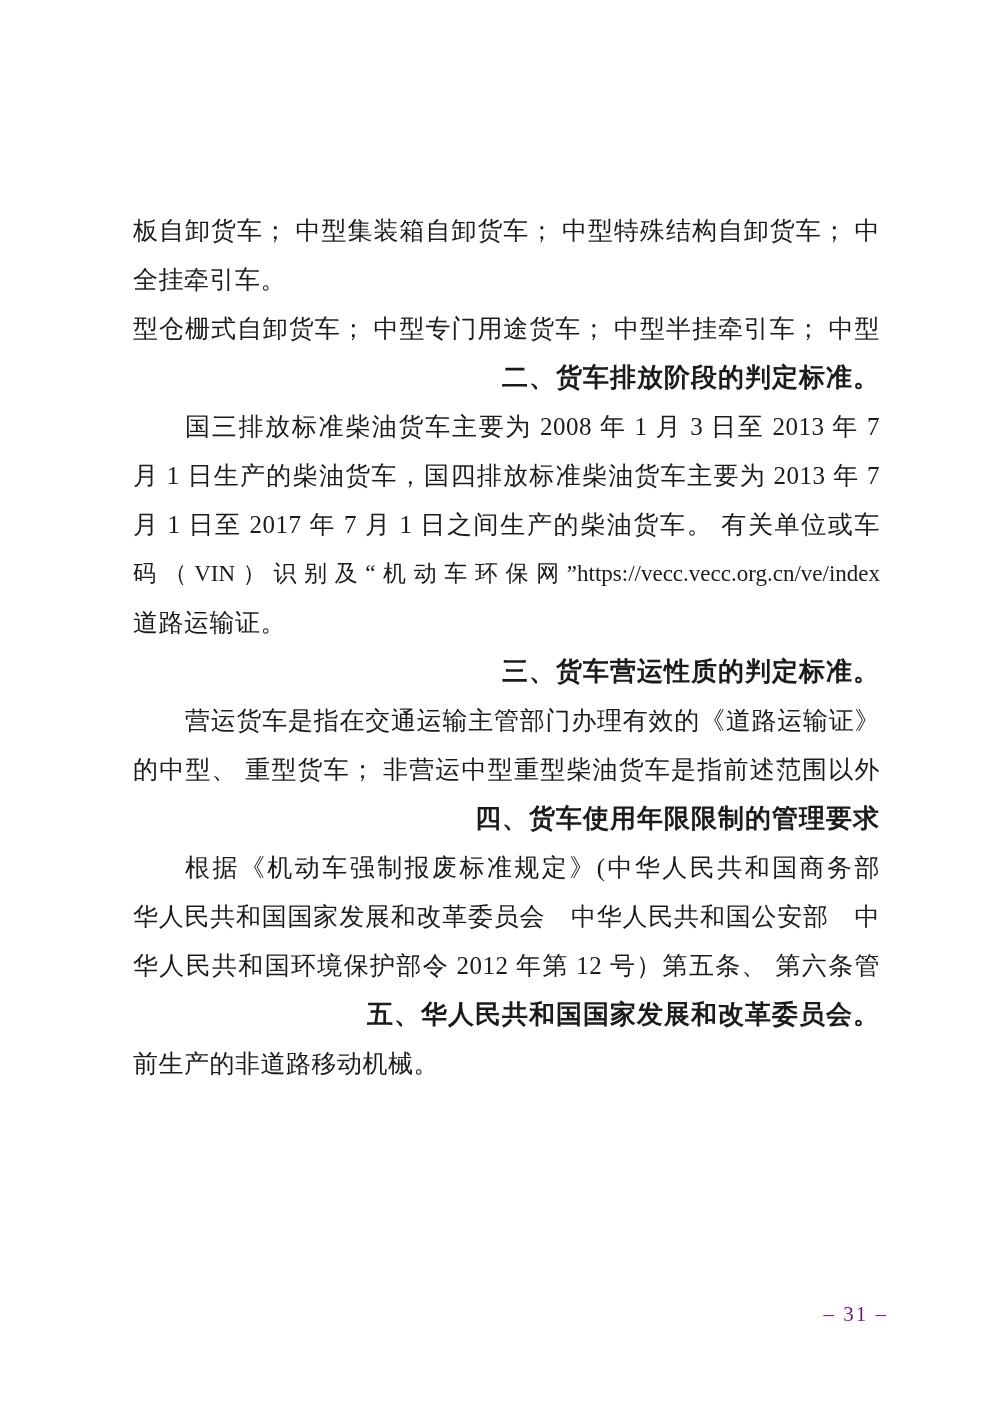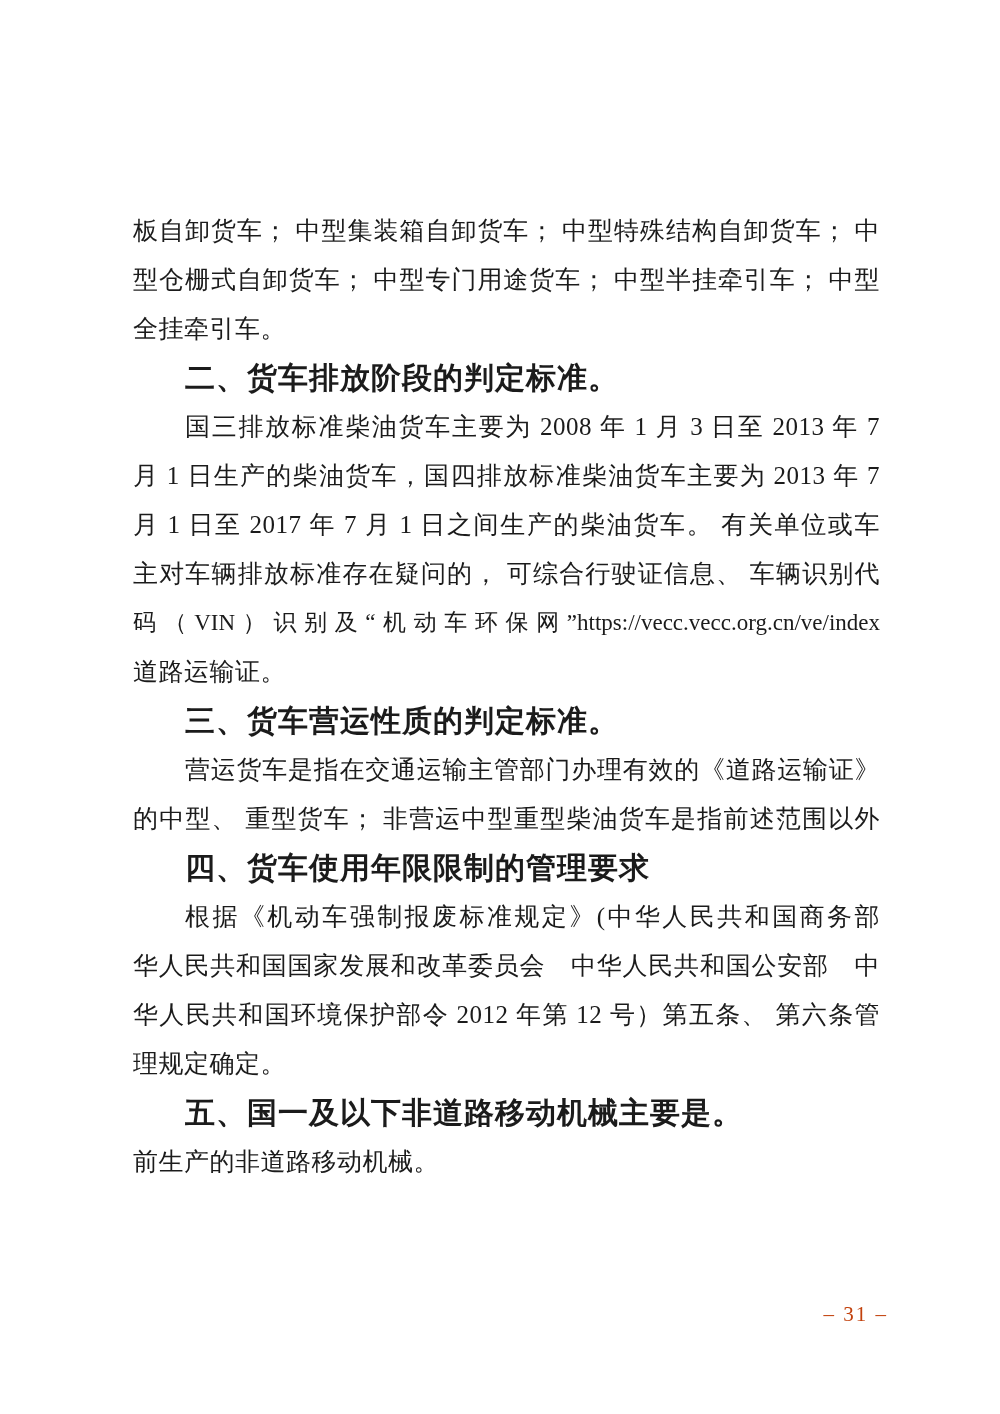--- a/index.html
+++ b/index.html
@@ -37,55 +37,54 @@
   .line.indent {
     text-indent: 52px;
   }
   .line.tight {
     font-size: 23px;
     letter-spacing: 0px;
   }
   .line.heading {
     font-family: "Liberation Sans", "DejaVu Sans", sans-serif;
     font-weight: bold;
-    font-size: 30px;
+    font-size: 26px;
     text-indent: 52px;
     letter-spacing: 1px;
+    text-align: right;
   }
   .page-number {
     position: absolute;
     top: 1270px;
     right: 112px;
     font-size: 21px;
     line-height: 30px;
-    color: #c2410c;
+    color: #701a75;
     font-family: "Liberation Serif", "DejaVu Serif", serif;
     letter-spacing: 2px;
   }
 </style>
 </head>
 <body>
 
 <div class="page">
   <div class="content">
     <div class="line fill">板自卸货车； 中型集装箱自卸货车； 中型特殊结构自卸货车； 中</div>
+    <div class="line">全挂牵引车。</div>
     <div class="line fill">型仓栅式自卸货车； 中型专门用途货车； 中型半挂牵引车； 中型</div>
-    <div class="line">全挂牵引车。</div>
     <div class="line heading">二、货车排放阶段的判定标准。</div>
     <div class="line fill indent">国三排放标准柴油货车主要为 2008 年 1 月 3 日至 2013 年 7</div>
     <div class="line fill">月 1 日生产的柴油货车，国四排放标准柴油货车主要为 2013 年 7</div>
     <div class="line fill">月 1 日至 2017 年 7 月 1 日之间生产的柴油货车。 有关单位或车</div>
-    <div class="line fill">主对车辆排放标准存在疑问的， 可综合行驶证信息、 车辆识别代</div>
     <div class="line fill tight">码（VIN）识别及“机动车环保网”https://vecc.vecc.org.cn/ve/index</div>
     <div class="line">道路运输证。</div>
     <div class="line heading">三、货车营运性质的判定标准。</div>
     <div class="line fill indent">营运货车是指在交通运输主管部门办理有效的《道路运输证》</div>
     <div class="line fill">的中型、 重型货车； 非营运中型重型柴油货车是指前述范围以外</div>
     <div class="line heading">四、货车使用年限限制的管理要求</div>
     <div class="line fill indent">根据《机动车强制报废标准规定》(中华人民共和国商务部　中</div>
     <div class="line fill">华人民共和国国家发展和改革委员会　中华人民共和国公安部　中</div>
     <div class="line fill">华人民共和国环境保护部令 2012 年第 12 号）第五条、 第六条管</div>
-    <div class="line">理规定确定。</div>
-    <div class="line heading">五、国一及以下非道路移动机械主要是。</div>
+    <div class="line heading">五、华人民共和国国家发展和改革委员会。</div>
     <div class="line">前生产的非道路移动机械。</div>
   </div>
   <div class="page-number">– 31 –</div>
 </div>
 
 </body></html>

